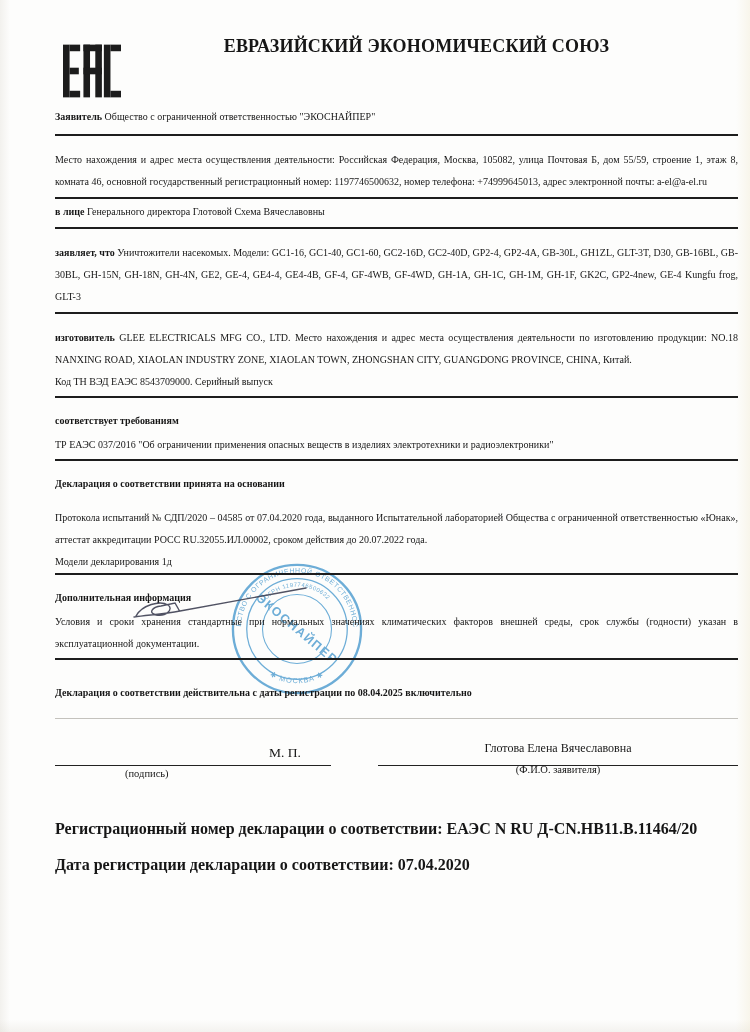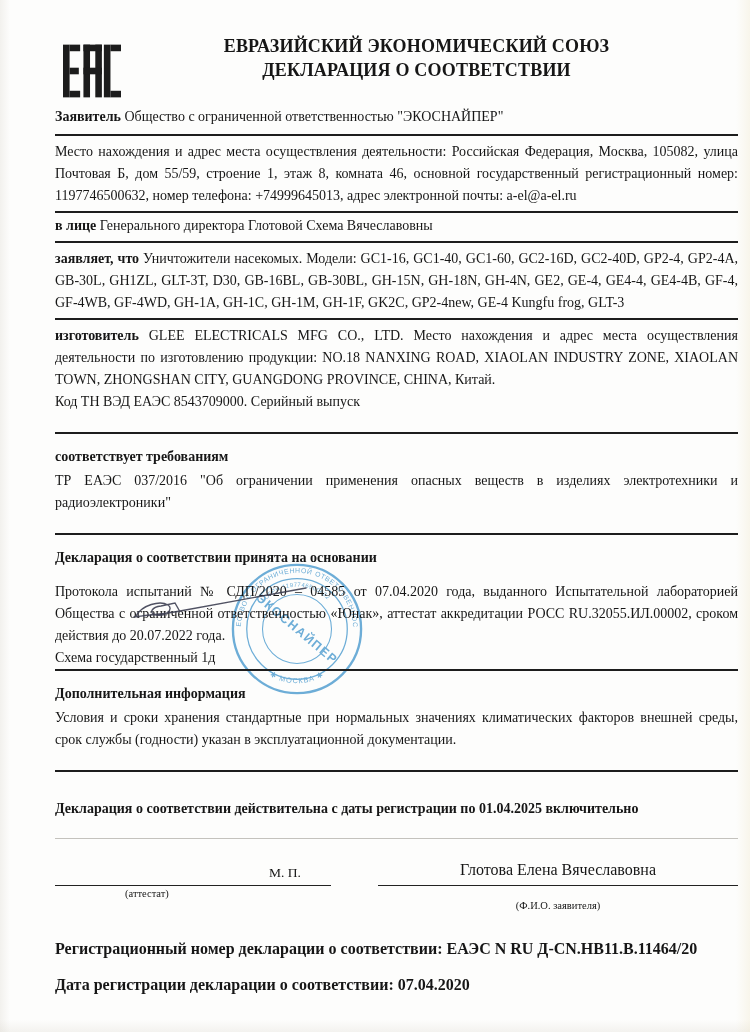--- a/index.html
+++ b/index.html
@@ -13,34 +13,34 @@
     font-family:"Liberation Serif","DejaVu Serif",serif;
     color:#161616;
   }
   .content{position:absolute; left:55px; top:26px; width:683px; z-index:2;}
   .header{display:flex; align-items:flex-start; margin-bottom:6px;}
   .logo-wrap{width:72px; padding:18px 0 0 8px; flex:0 0 auto;}
   .titles{flex:1; text-align:center; padding:8px 40px 0 0;}
   .titles div{font-weight:bold; font-size:18px; line-height:24px; letter-spacing:.2px;}
   .sec{border-bottom:2px solid #1d1d1d;}
   .sec p{margin:0;}
-  .row{font-size:14px; line-height:22px;}
+  .row{font-size:10px; line-height:22px;}
   .just{text-align:justify;}
   b{font-weight:bold;}
-  .pt4{padding-top:12px;} .pt5{padding-top:5px;} .pb3{padding-bottom:19px;}
+  .pt4{padding-top:12px;} .pt5{padding-top:13px;} .pb3{padding-bottom:3px;}
   .pb4{padding-bottom:4px;} .pb6{padding-bottom:6px;} .pt2{padding-top:2px;}
   .bold-row{font-weight:bold;}
   .faint{border-bottom:1px solid #c4c2bd;}
   .sig-area{position:relative; height:88px;}
   .sig-line-left{position:absolute; left:0; top:46px; width:276px; border-top:1.6px solid #222;}
   .sig-caption{position:absolute; left:70px; top:49px; font-size:10.5px;}
   .mp-label{position:absolute; left:214px; top:26px; font-size:13.5px;}
-  .fio-name{position:absolute; left:323px; top:22px; width:360px; text-align:center; font-size:16px;}
+  .fio-name{position:absolute; left:323px; top:22px; width:360px; text-align:center; font-size:12px;}
   .sig-line-right{position:absolute; left:323px; top:46px; width:360px; border-top:1.6px solid #222;}
-  .fio-caption{position:absolute; left:323px; top:61px; width:360px; text-align:center; font-size:10.5px;}
+  .fio-caption{position:absolute; left:323px; top:45px; width:360px; text-align:center; font-size:10.5px;}
   .reg-row{font-size:16px; font-weight:bold; line-height:20px; margin-top:12px;}
   .reg-row + .reg-row{margin-top:10px;}
   .stamp{position:absolute; left:228px; top:560px; width:138px; height:138px; z-index:1; opacity:.8;}
   .signature-svg{position:absolute; left:128px; top:583px; width:190px; height:46px; z-index:3;}
   .eac-logo{display:block;}
 </style>
 </head>
 <body>
 
 <div class="page">
@@ -85,21 +85,20 @@
             <rect x="31" y="0" width="28" height="10"></rect>
               <rect x="31" y="35" width="28" height="10"></rect>
             <rect x="62" y="0" width="10" height="80"></rect>
               <rect x="72" y="0" width="16" height="10"></rect>
             <rect x="72" y="70" width="16" height="10"></rect>
           </g>
         </svg>
       </div>
       <div class="titles">
         <div>ЕВРАЗИЙСКИЙ ЭКОНОМИЧЕСКИЙ СОЮЗ</div>
-        <div>ДЕКЛАРАЦИЯ О СООТВЕТСТВИИ</div>
       </div>
     </div>
 
     <div class="sec">
       <p class="row pt2 pb6"><b>Заявитель</b> <span>Общество с ограниченной ответственностью "ЭКОСНАЙПЕР"</span></p>
     </div>
 
     <div class="sec">
       <p class="row just pt5 pb4">Место нахождения и адрес места осуществления деятельности: Российская Федерация, Москва, 105082, улица Почтовая Б, дом 55/59, строение 1, этаж 8, комната 46, основной государственный регистрационный номер: 1197746500632, номер телефона: +74999645013, адрес электронной почты: a-el@a-el.ru</p>
     </div>
@@ -118,35 +117,35 @@
     </div>
 
     <div class="sec">
       <p class="row bold-row pt4">соответствует требованиям</p>
       <p class="row just pt2 pb3">ТР ЕАЭС 037/2016 "Об ограничении применения опасных веществ в изделиях электротехники и радиоэлектроники"</p>
     </div>
 
     <div class="sec">
       <p class="row bold-row pt4">Декларация о соответствии принята на основании</p>
       <p class="row just pt4">Протокола испытаний № СДП/2020 – 04585  от 07.04.2020 года, выданного Испытательной лабораторией Общества с ограниченной ответственностью «Юнак», аттестат аккредитации РОСС RU.32055.ИЛ.00002, сроком действия до 20.07.2022 года.</p>
-      <p class="row">Схема государственный 1д</p>
+      <p class="row">Модели декларирования 1д</p>
     </div>
 
     <div class="sec">
       <p class="row bold-row pt4">Дополнительная информация</p>
       <p class="row just pt2 pb3">Условия и сроки хранения стандартные при нормальных значениях климатических факторов внешней среды, срок службы (годности) указан в эксплуатационной документации.</p>
     </div>
 
     <div class="faint">
-      <p class="row bold-row pt4 pb4">Декларация о соответствии  действительна с даты регистрации по 01.04.2025 включительно</p>
+      <p class="row bold-row pt4 pb4">Декларация о соответствии  действительна с даты регистрации по 08.04.2025 включительно</p>
     </div>
 
     <div class="sig-area">
       <div class="sig-line-left"></div>
-      <div class="sig-caption">(аттестат)</div>
+      <div class="sig-caption">(подпись)</div>
       <div class="mp-label">М. П.</div>
       <div class="fio-name">Глотова Елена Вячеславовна</div>
       <div class="sig-line-right"></div>
       <div class="fio-caption">(Ф.И.О. заявителя)</div>
     </div>
 
     <p class="reg-row"><span>Регистрационный номер декларации о соответствии:</span> <span>ЕАЭС N RU Д-CN.НВ11.В.11464/20</span></p>
     <p class="reg-row"><span>Дата регистрации декларации о соответствии:</span> <span>07.04.2020</span></p>
 
   </div>

